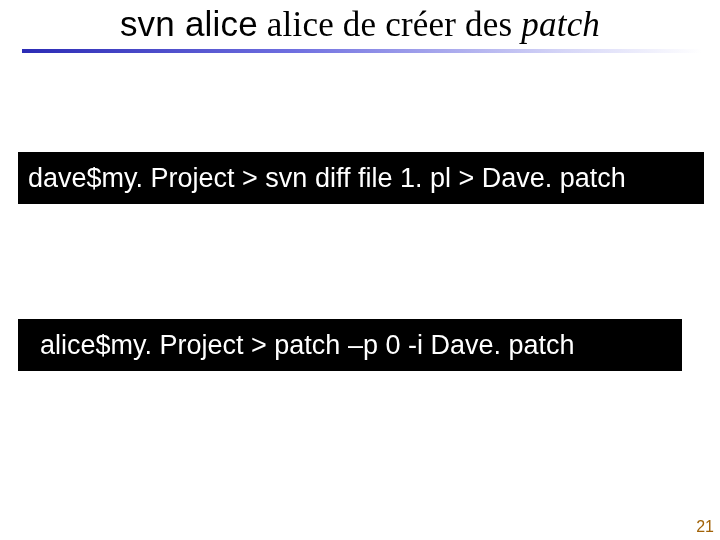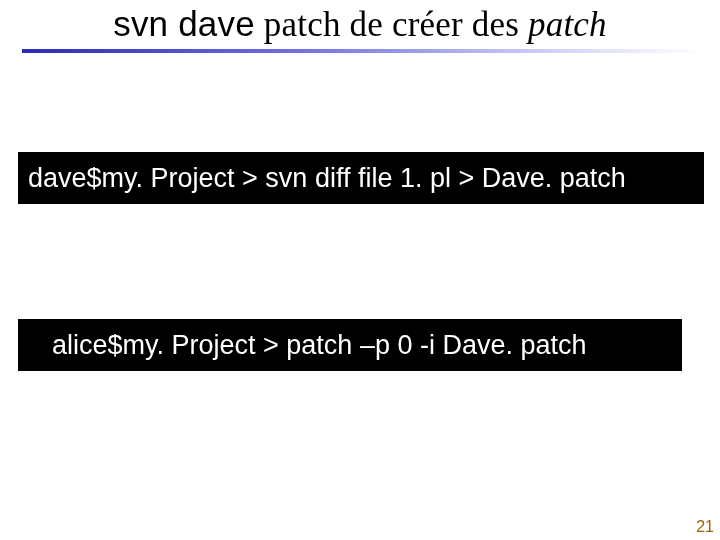--- a/index.html
+++ b/index.html
@@ -61,39 +61,39 @@
   .cb1 {
     top: 152px;
     width: 686px;
     height: 52px;
     padding-left: 10px;
   }
   .cb2 {
     top: 319px;
     width: 664px;
     height: 52px;
-    padding-left: 34px;
+    padding-left: 22px;
   }
   .pagenum {
     position: absolute;
     right: 6px;
     bottom: 4px;
     font-size: 16px;
     color: #a16207;
     font-family: Arial, Helvetica, sans-serif;
   }
 </style>
 </head>
 <body>
 
 <div class="slide">
 
   <div class="title-wrap">
     <span class="title">
-      <span class="cmd">svn dave</span><span> patch de créer des </span><span class="patch-word">patch</span>
+      <span class="cmd">svn alice</span><span> alice de créer des </span><span class="patch-word">patch</span>
     </span>
   </div>
 
   <div class="rule"></div>
 
   <div class="codebox cb1">
     <span>dave$my. Project &gt; svn diff file 1. pl &gt; Dave. patch</span>
   </div>
 
   <div class="codebox cb2">

